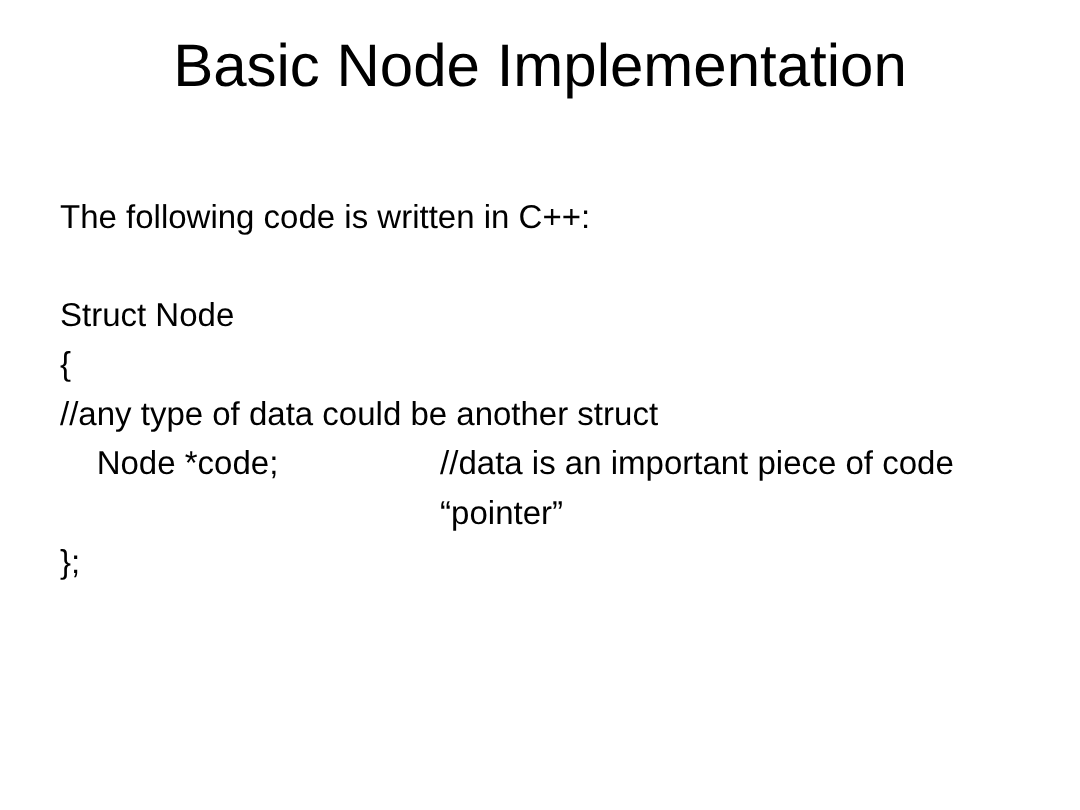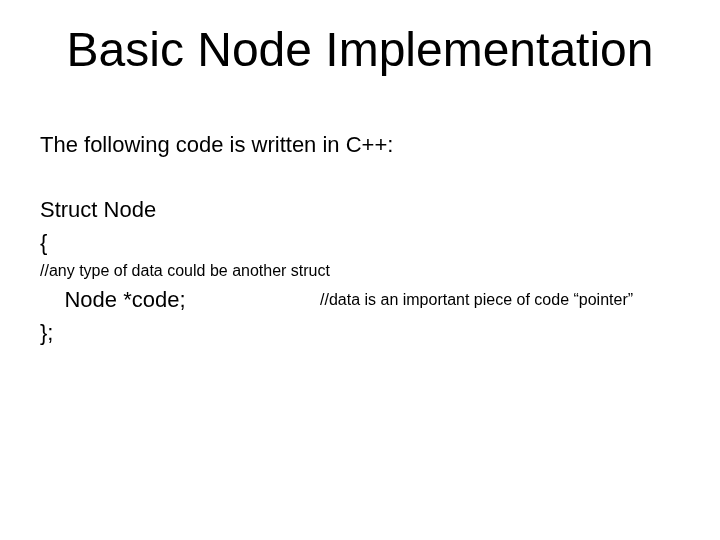--- a/index.html
+++ b/index.html
@@ -16,45 +16,45 @@
     height: 540px;
     position: relative;
     box-sizing: border-box;
   }
   .title {
     position: absolute;
     top: 22px;
     left: 0;
     width: 720px;
     text-align: center;
-    font-size: 48px;
+    font-size: 40px;
     font-weight: 400;
     letter-spacing: 0px;
   }
   .body {
     position: absolute;
     top: 128px;
     left: 40px;
     right: 37px;
     font-size: 22px;
     line-height: 1.5;
   }
   .intro {
     margin-bottom: 32px;
   }
   .code-row {
     display: flex;
-    align-items: center;
+    align-items: flex-start;
   }
   .code-left {
     width: 280px;
     white-space: pre;
   }
   .code-comment {
-    font-size: 16px;
+    font-size: 22px;
   }
 </style>
 </head>
 <body>
 
 <div class="slide">
   <div class="title">Basic Node Implementation</div>
 
   <div class="body">
     <div class="intro">The following code is written in C++:</div>

